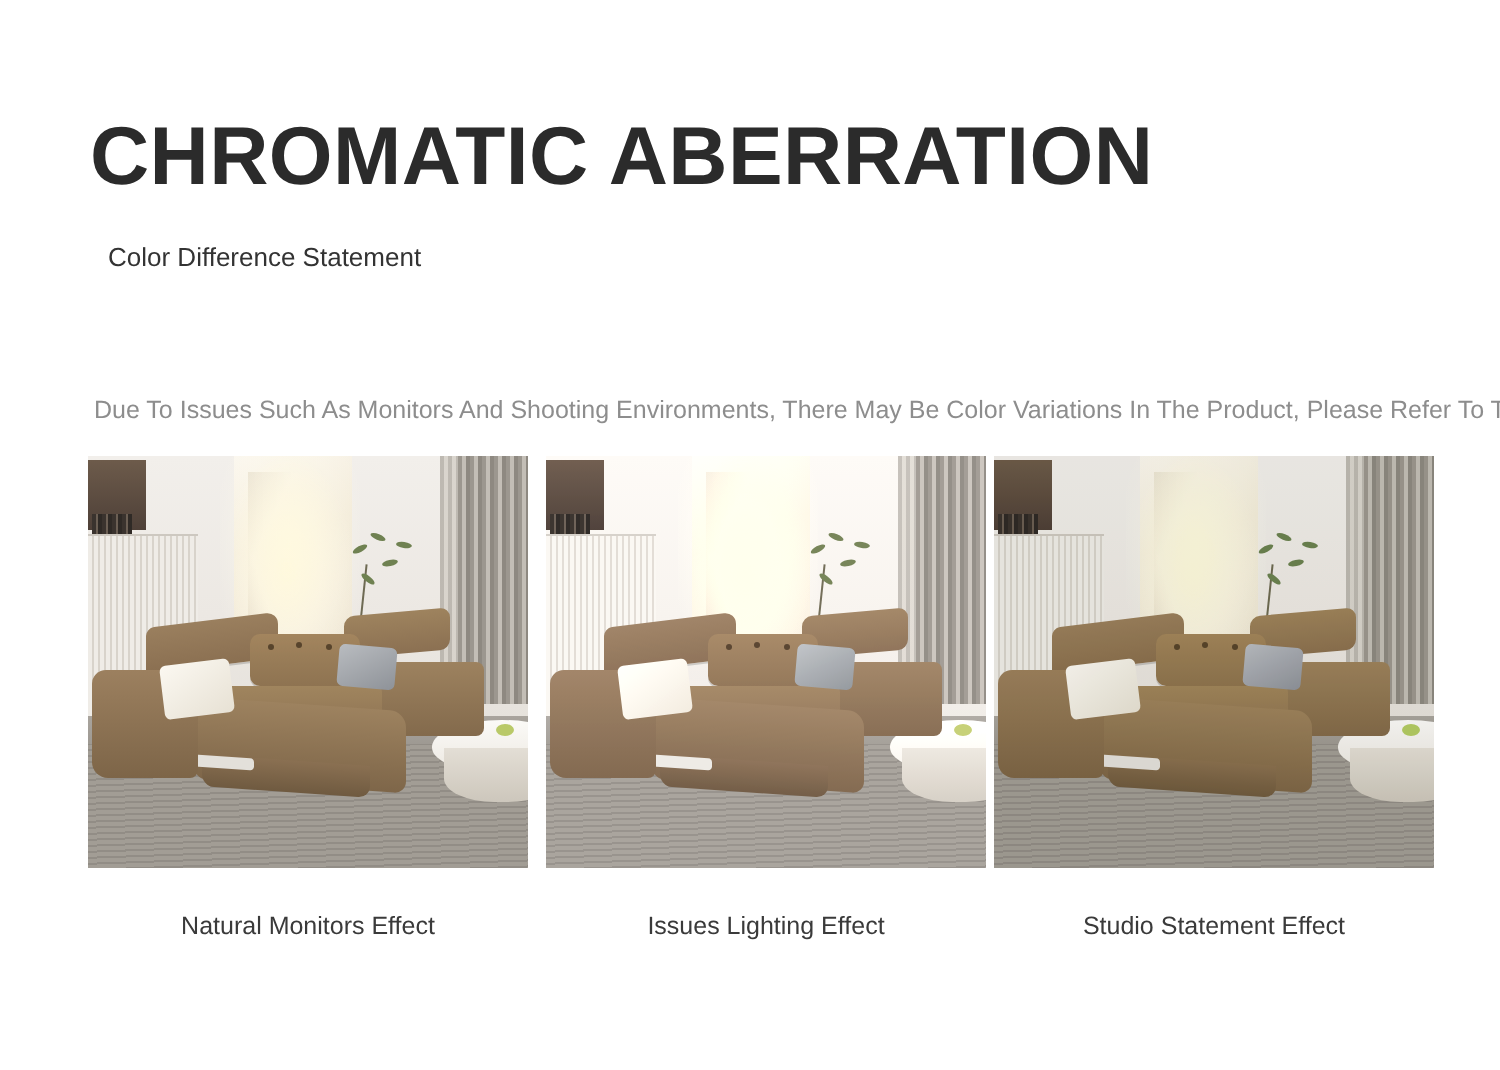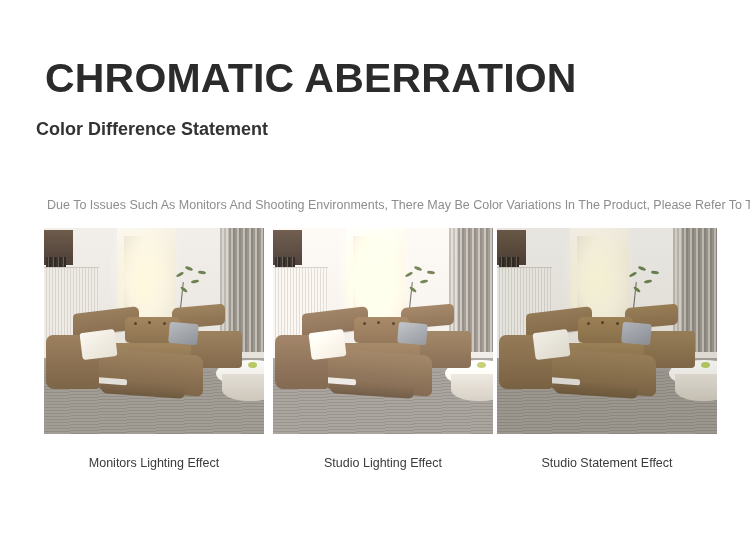--- a/index.html
+++ b/index.html
@@ -30,25 +30,25 @@
     top: 56px;
     font-size: 41px;
     line-height: 44px;
     font-weight: 700;
     letter-spacing: 0.2px;
     color: #2b2b2b;
     white-space: nowrap;
   }
   .subtitle {
     position: absolute;
-    left: 36px;
+    left: 54px;
     top: 120px;
-    font-size: 18px;
+    font-size: 13px;
     line-height: 18px;
-    font-weight: 700;
+    font-weight: 400;
     color: #333333;
     white-space: nowrap;
   }
   .notice {
     position: absolute;
     left: 47px;
     top: 197px;
     width: 703px;
     font-size: 12.5px;
     line-height: 17px;
@@ -455,17 +455,17 @@
         <div class="chaise-front"></div>
         <div class="rail"></div>
         <div class="sofa-arm-l"></div>
         <div class="pillow-w"></div>
         <div class="pillow-g"></div>
       </div>
     </div>
 
   </div>
 
-  <div class="caption cap-1">Monitors Lighting Effect</div>
-  <div class="caption cap-2">Studio Lighting Effect</div>
+  <div class="caption cap-1">Natural Monitors Effect</div>
+  <div class="caption cap-2">Issues Lighting Effect</div>
   <div class="caption cap-3">Studio Statement Effect</div>
 
 </div>
 
 </body></html>

